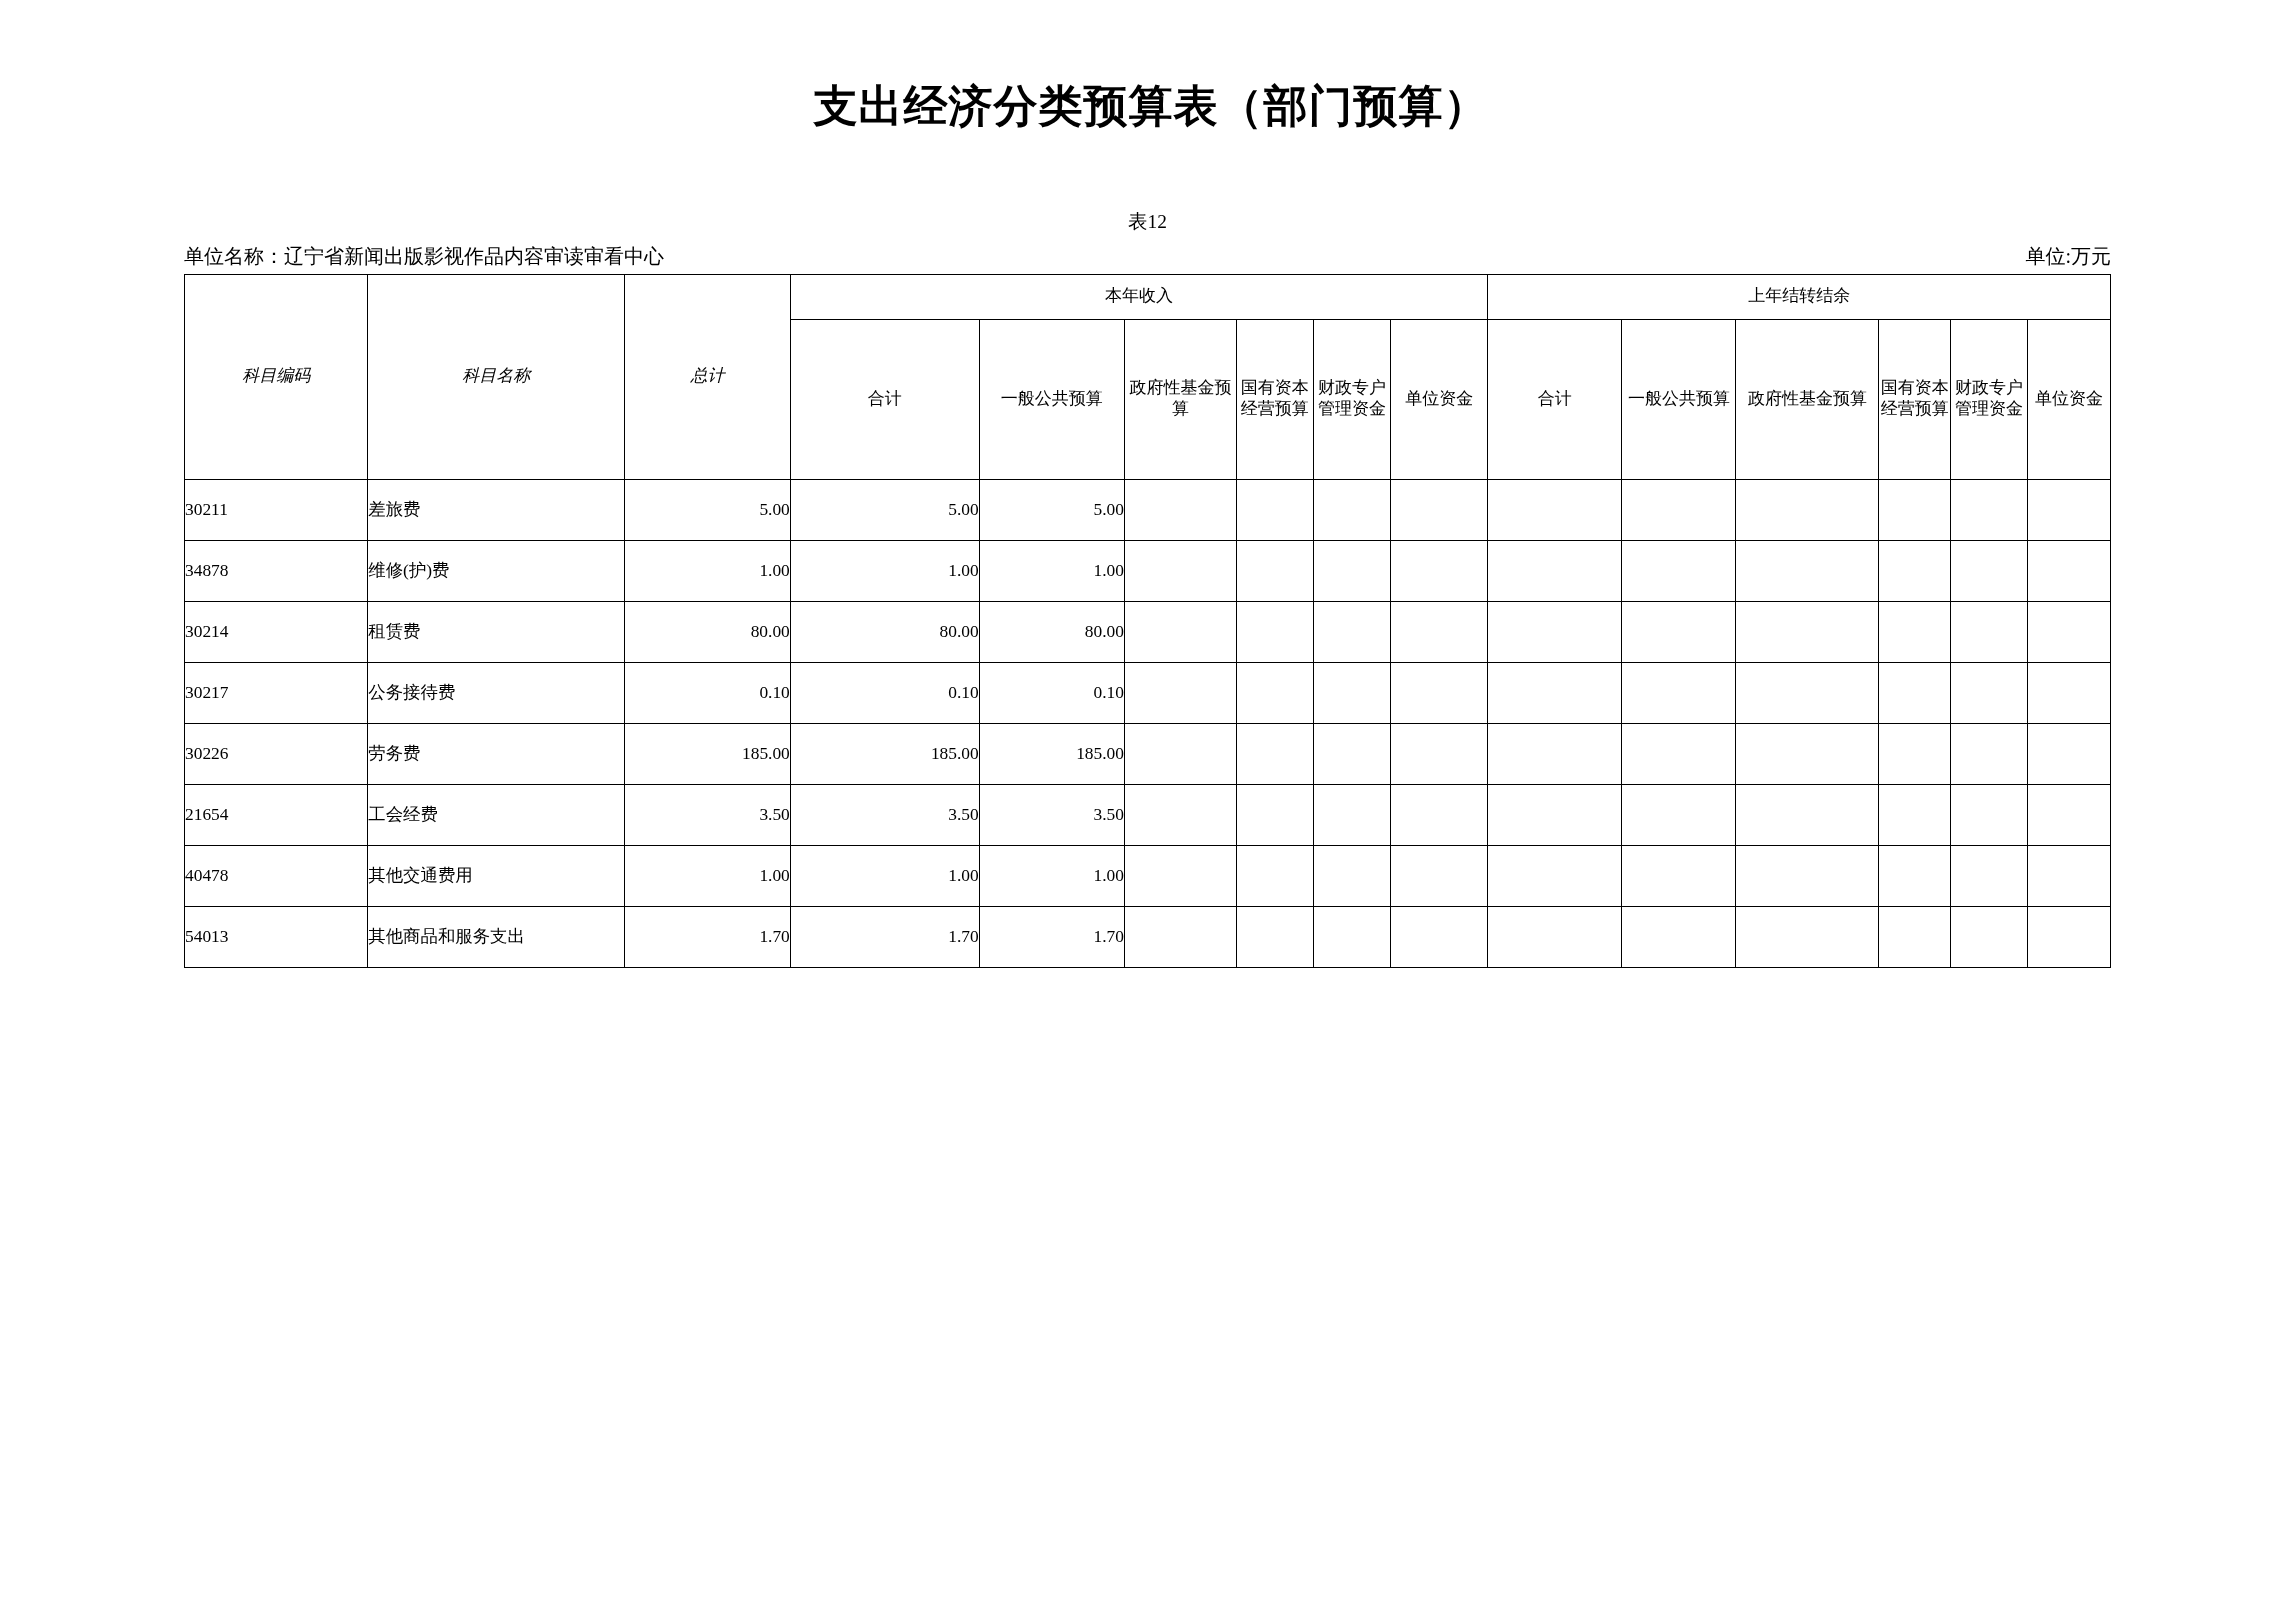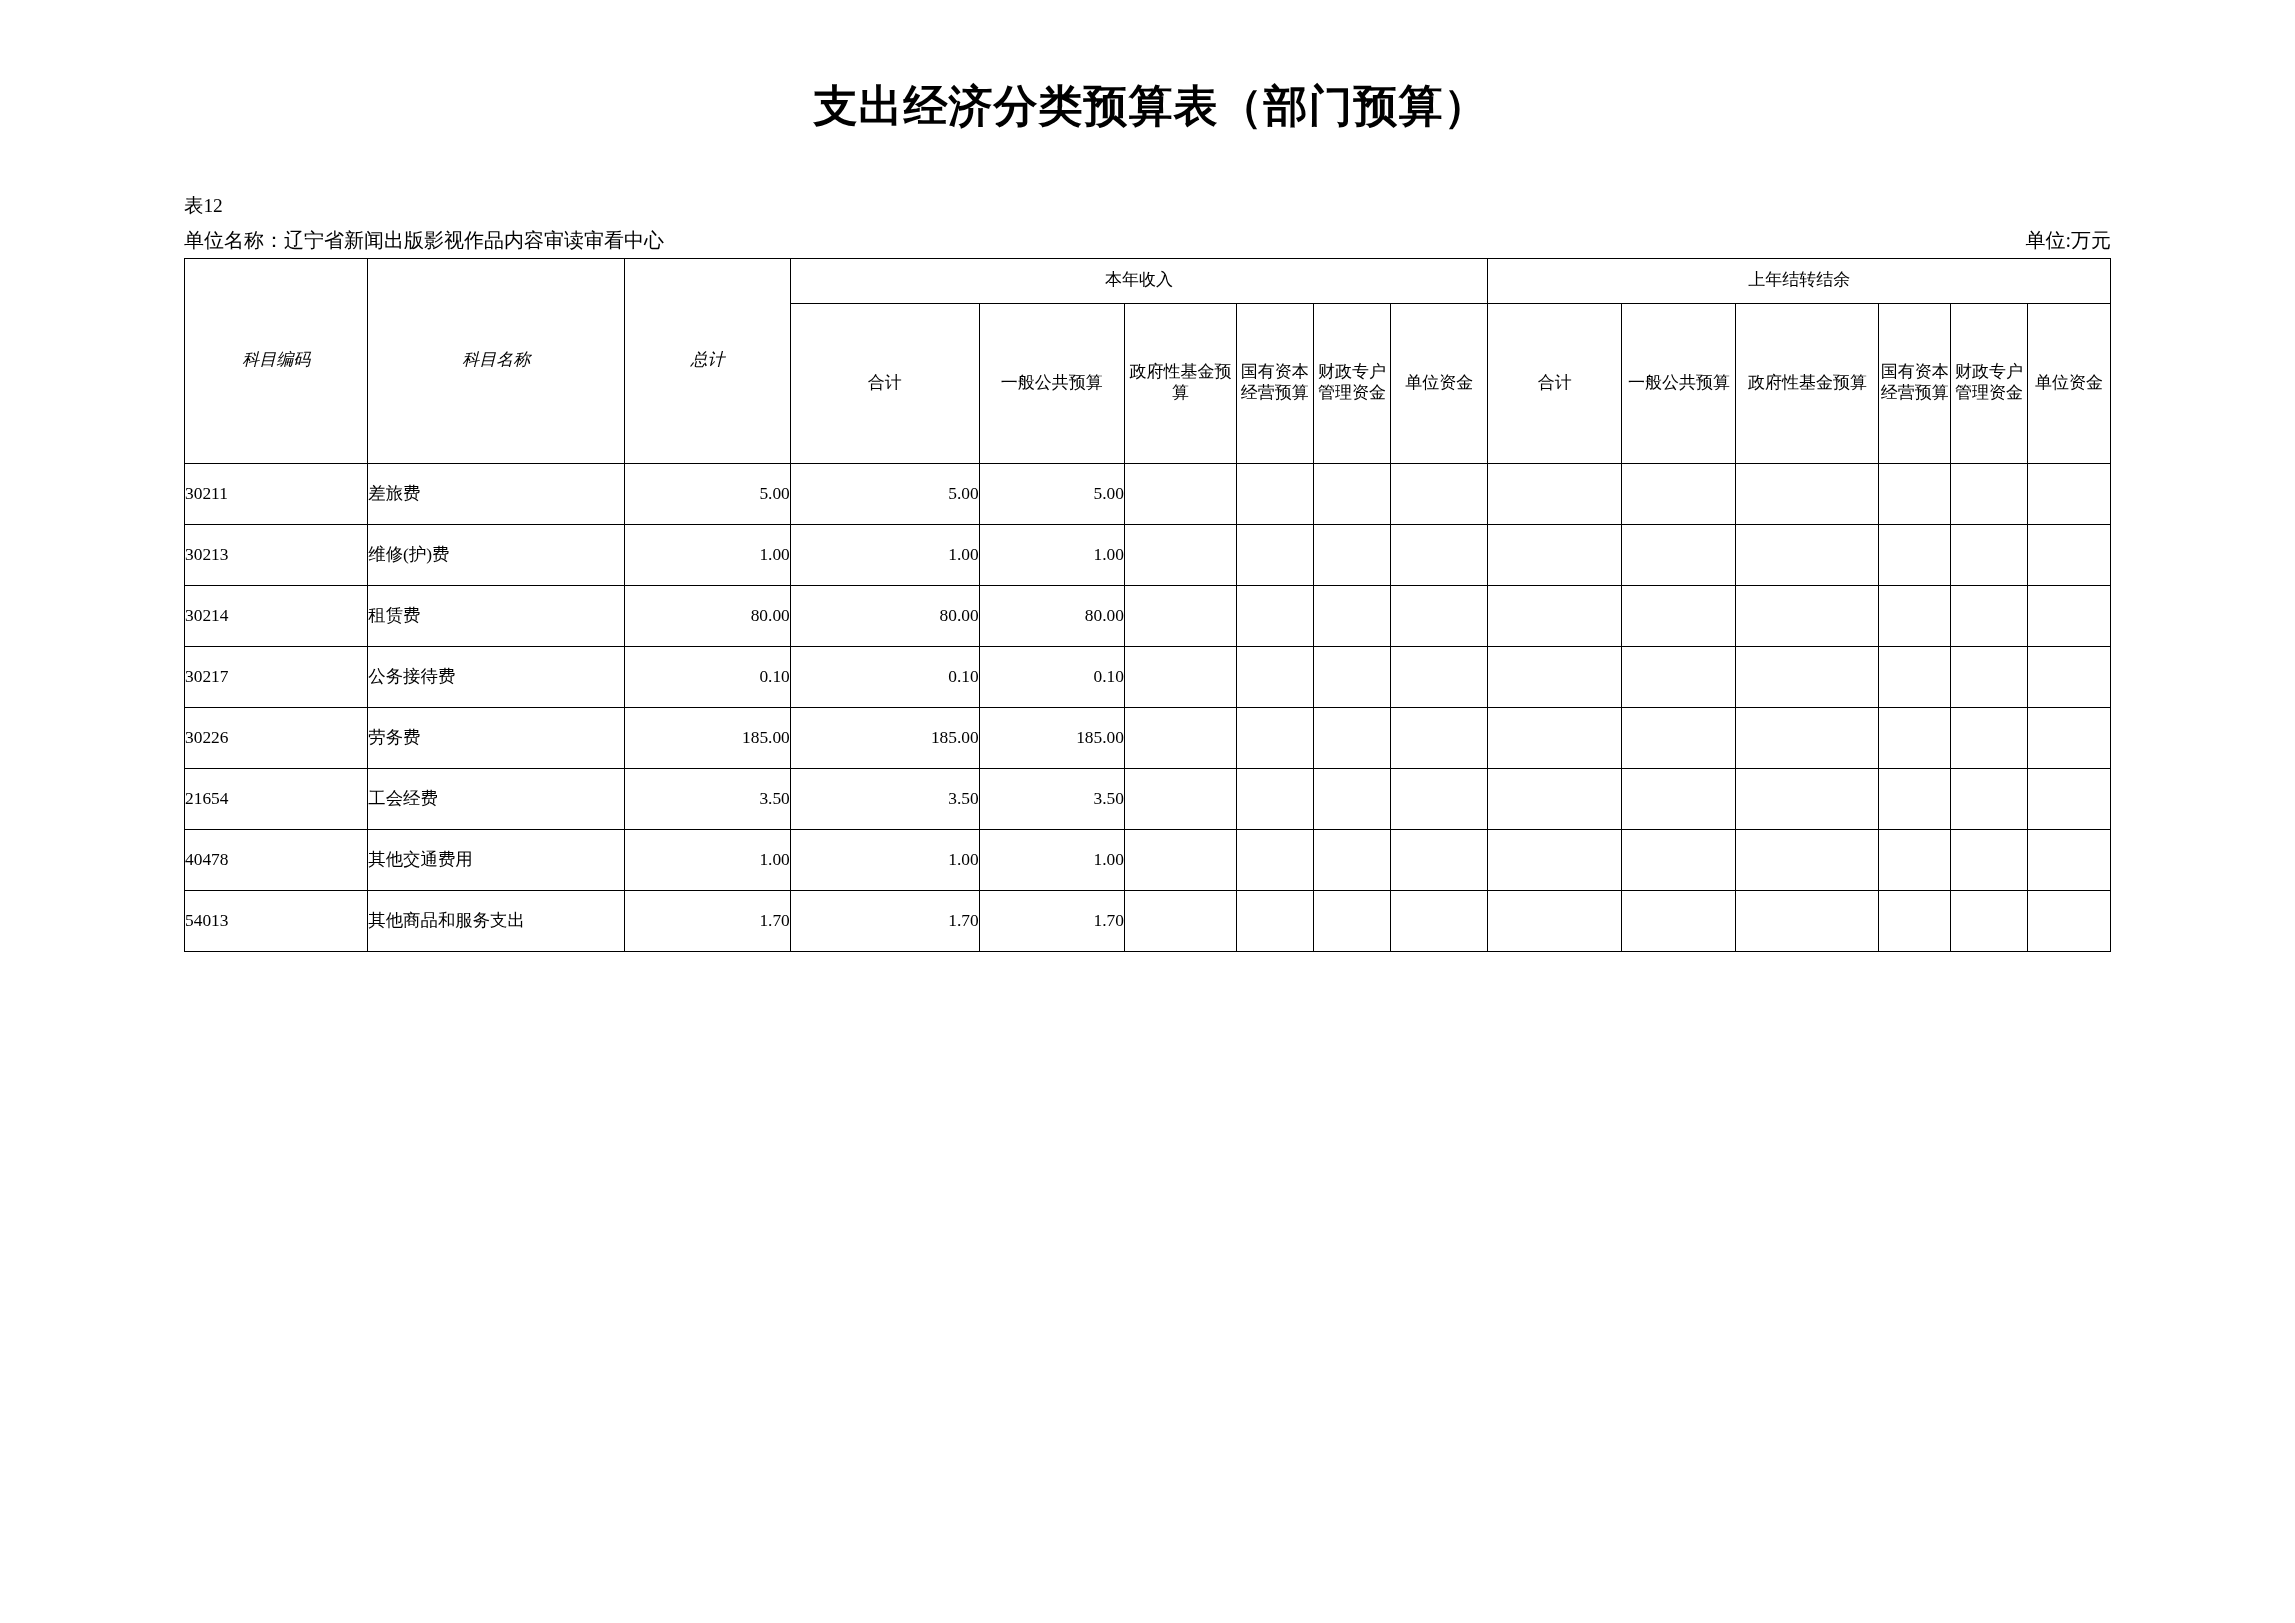--- a/index.html
+++ b/index.html
@@ -25,23 +25,24 @@
     text-align: center;
     font-family: "Liberation Sans", "DejaVu Sans", sans-serif;
     font-weight: bold;
     font-size: 44px;
     letter-spacing: 1px;
     margin-top: 77px;
     margin-bottom: 0;
     margin-left: 7px;
   }
   .meta-block {
-    margin-top: 58px;
+    margin-top: 74px;
     padding-left: 184px;
     padding-right: 184px;
+    text-align: center;
   }
   .meta-line1 {
     font-size: 19.4px;
     line-height: 1.2;
     margin-bottom: 11.2px;
   }
   .meta-line2 {
     display: flex;
     justify-content: space-between;
     align-items: flex-end;
@@ -173,21 +174,21 @@
           <td class="cell-num cell-empty"></td>
           <td class="cell-num cell-empty"></td>
           <td class="cell-num cell-empty"></td>
           <td class="cell-num cell-empty"></td>
           <td class="cell-num cell-empty"></td>
           <td class="cell-num cell-empty"></td>
           <td class="cell-num cell-empty"></td>
           <td class="cell-num cell-empty"></td>
         </tr>
         <tr>
-          <td class="cell-code">30213</td>
+          <td class="cell-code">34878</td>
           <td class="cell-name">维修(护)费</td>
           <td class="cell-num">1.00</td>
           <td class="cell-num">1.00</td>
           <td class="cell-num">1.00</td>
           <td class="cell-num cell-empty"></td>
           <td class="cell-num cell-empty"></td>
           <td class="cell-num cell-empty"></td>
           <td class="cell-num cell-empty"></td>
           <td class="cell-num cell-empty"></td>
           <td class="cell-num cell-empty"></td>

